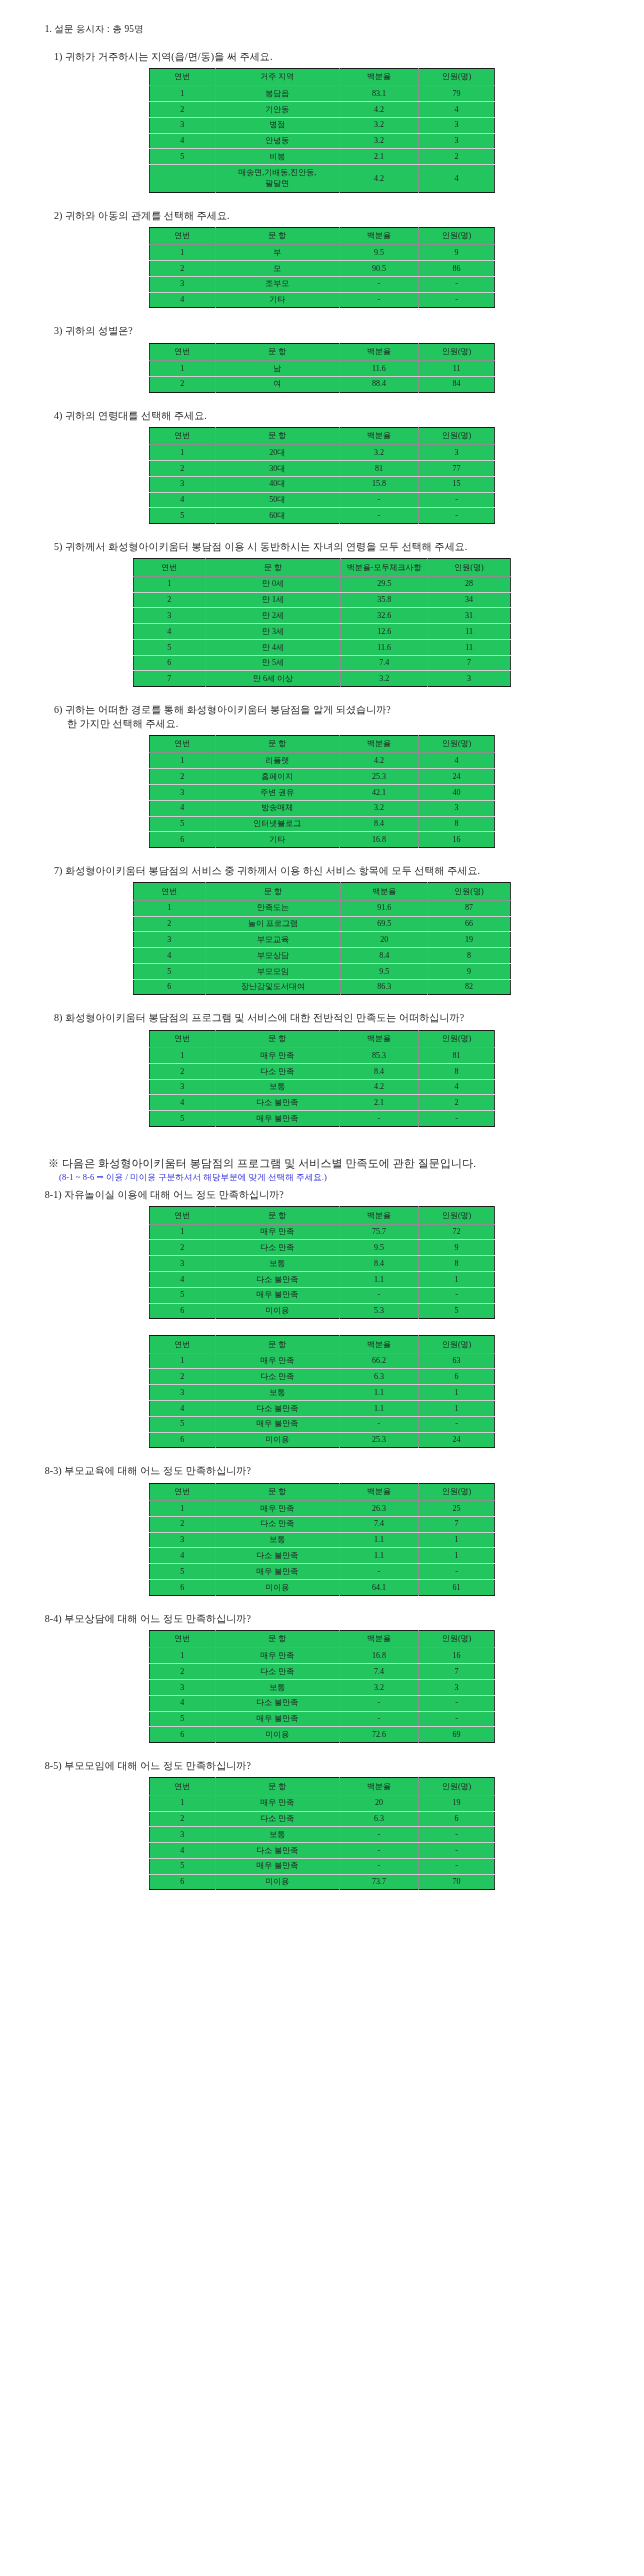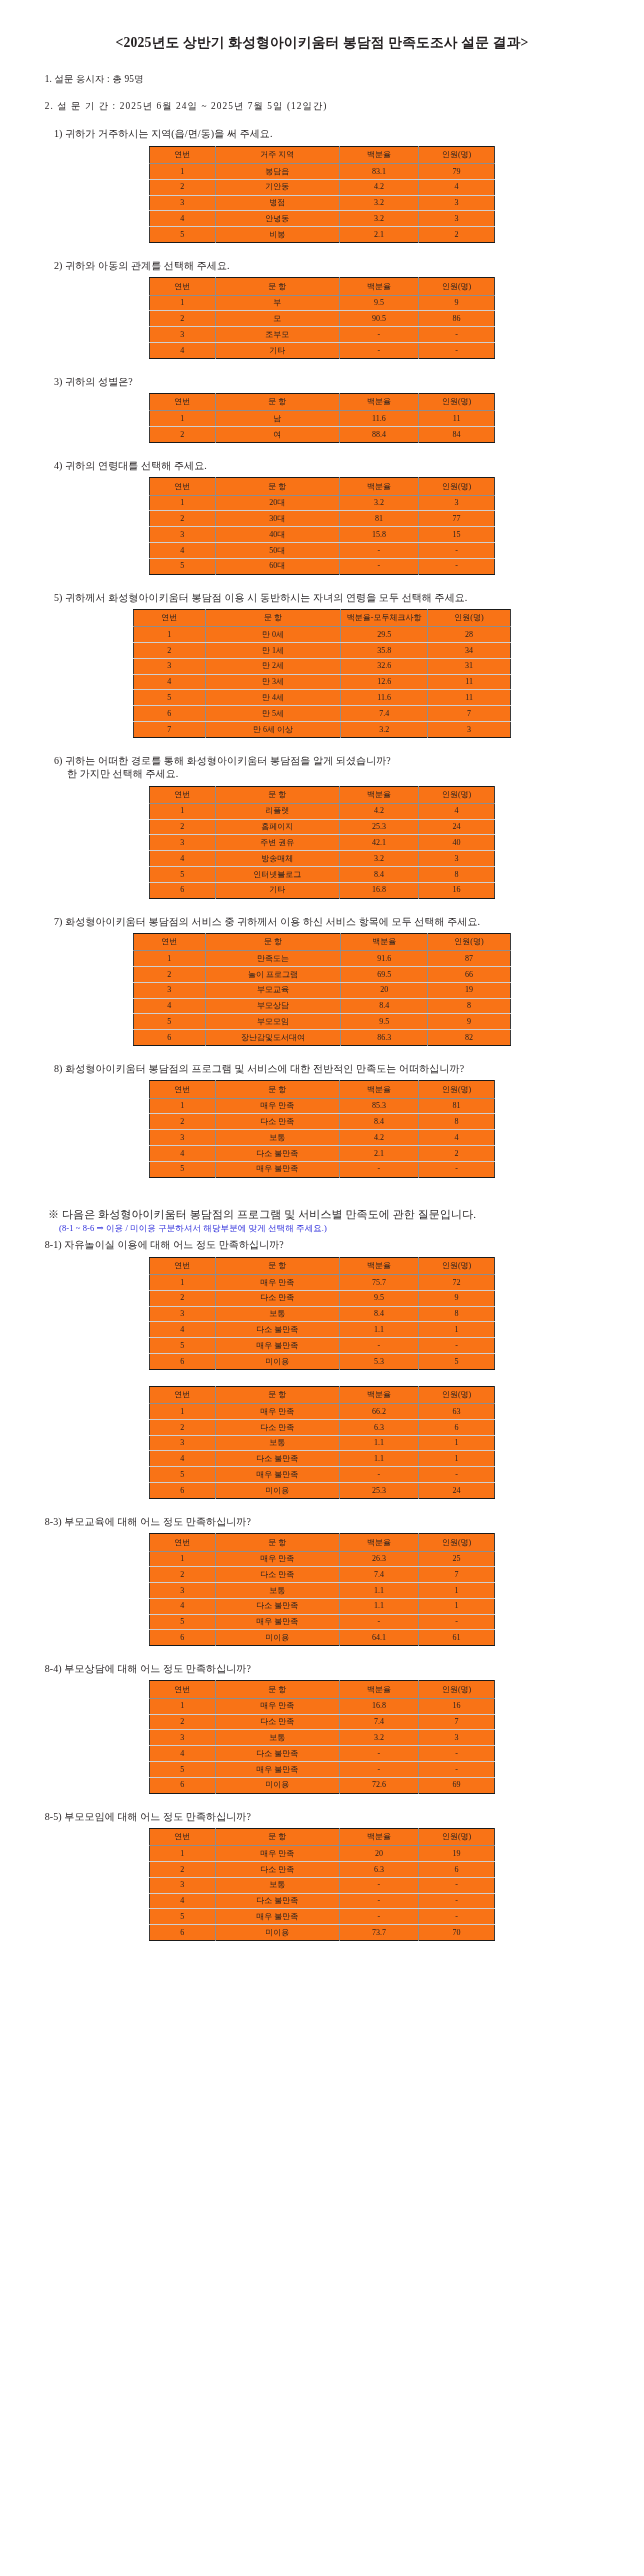--- a/index.html
+++ b/index.html
@@ -61,21 +61,21 @@
     margin-bottom: 16px;
   }
   table.survey {
     border-collapse: collapse;
     margin: 0 auto 0 auto;
     table-layout: fixed;
     border-top: 1.3px solid #1a1a1a;
     border-bottom: 1.3px solid #1a1a1a;
     border-left: 0.9px solid #3a3a3a;
     border-right: 0.9px solid #3a3a3a;
-    background: #f97316;
+    background: #22c55e;
   }
   table.survey.w1 { width: 346px; }
   table.survey.w2 { width: 346px; }
   table.survey.w3 { width: 378px; }
   table.survey td, table.survey th {
     border-right: 0.8px solid #8d8d8d;
     border-bottom: 0.8px solid #cfcfcf;
     text-align: center;
     font-size: 8px;
     font-weight: normal;
@@ -110,24 +110,22 @@
     margin: 0 0 4px 32px;
     letter-spacing: 0.1px;
   }
   .spacer-lg { height: 13px; }
 </style>
 </head>
 <body>
 
 <div class="page">
 
-  <div class="doc-title">&lt;2025년도 상반기 화성형아이키움터 봉담점 만족도조사 설문 결과&gt;</div>
 
   <div class="meta-line">1. 설문 응시자 : 총 95명</div>
-  <div class="meta-line spaced">2. 설 문 기 간 : 2025년  6월  24일 ~   2025년  7월  5일 (12일간)</div>
 
   <div id="main-questions">
       <div class="qblock">
         <div class="question">1) 귀하가 거주하시는 지역(읍/면/동)을 써 주세요.</div>
         <table class="survey w1">
           <colgroup>
             <col class="c-no">
             <col class="c-item">
             <col class="c-pct">
             <col class="c-cnt">
@@ -163,20 +161,26 @@
               <td>4</td>
               <td>안녕동</td>
               <td>3.2</td>
               <td>3</td>
             </tr>
             <tr>
               <td>5</td>
               <td>비봉</td>
               <td>2.1</td>
               <td>2</td>
+            </tr>
+            <tr>
+              <td></td>
+              <td>매송면,기배동,진안동,<br>팔달면</td>
+              <td>4.2</td>
+              <td>4</td>
             </tr>
           </tbody>
         </table>
       </div>
       <div class="qblock">
         <div class="question">2) 귀하와 아동의 관계를 선택해 주세요.</div>
         <table class="survey w1">
           <colgroup>
             <col class="c-no">
             <col class="c-item">

